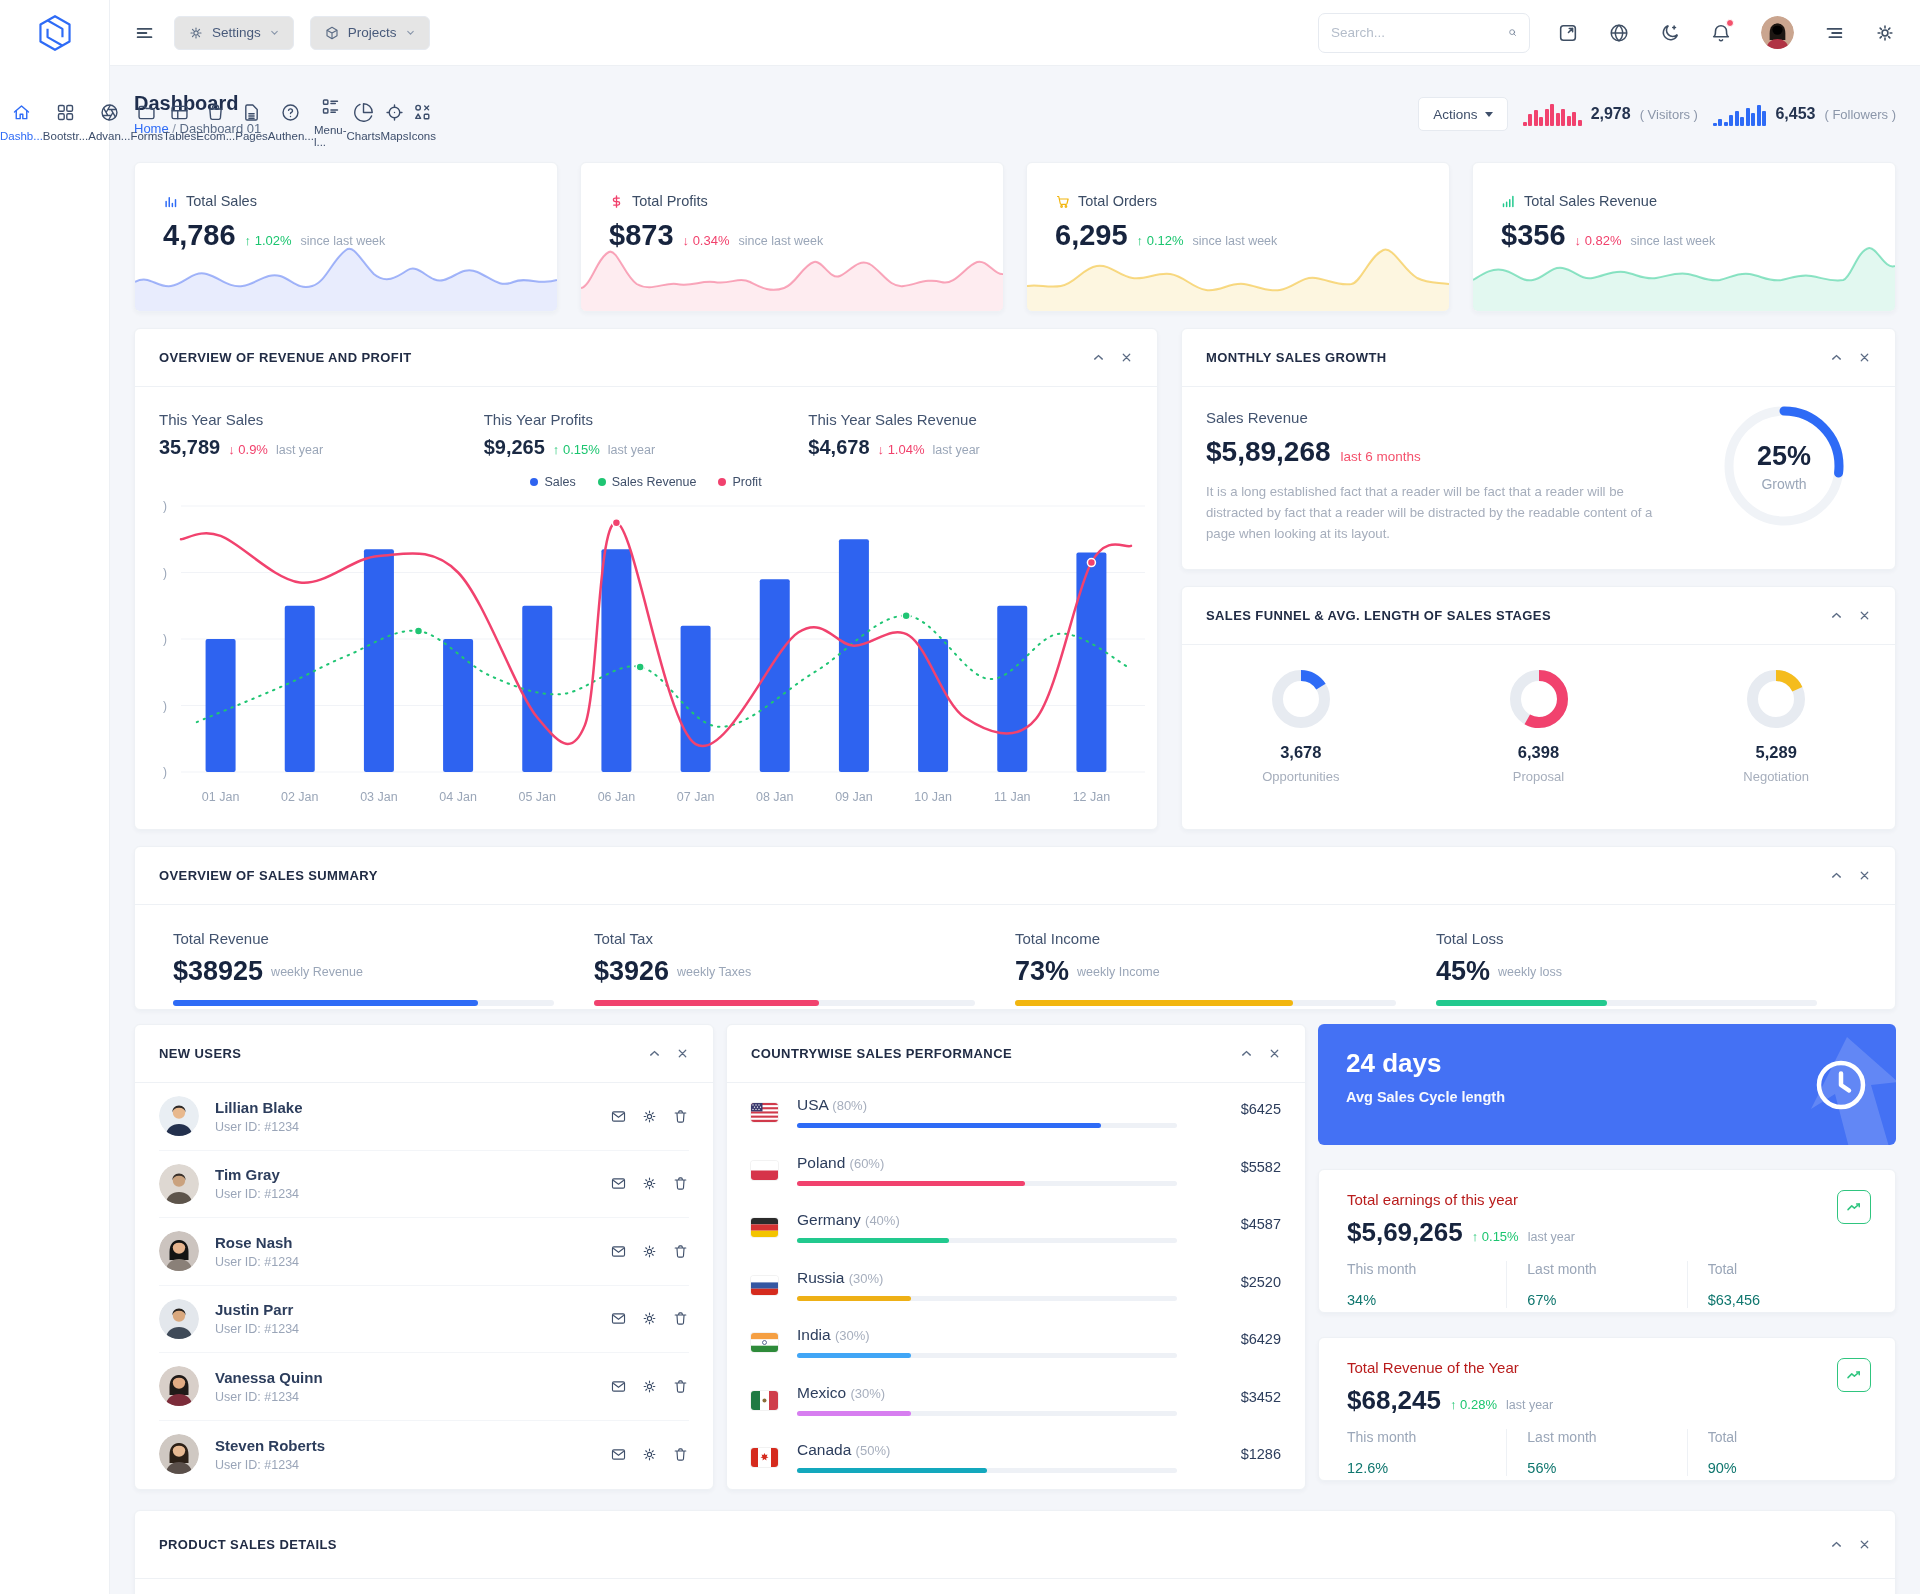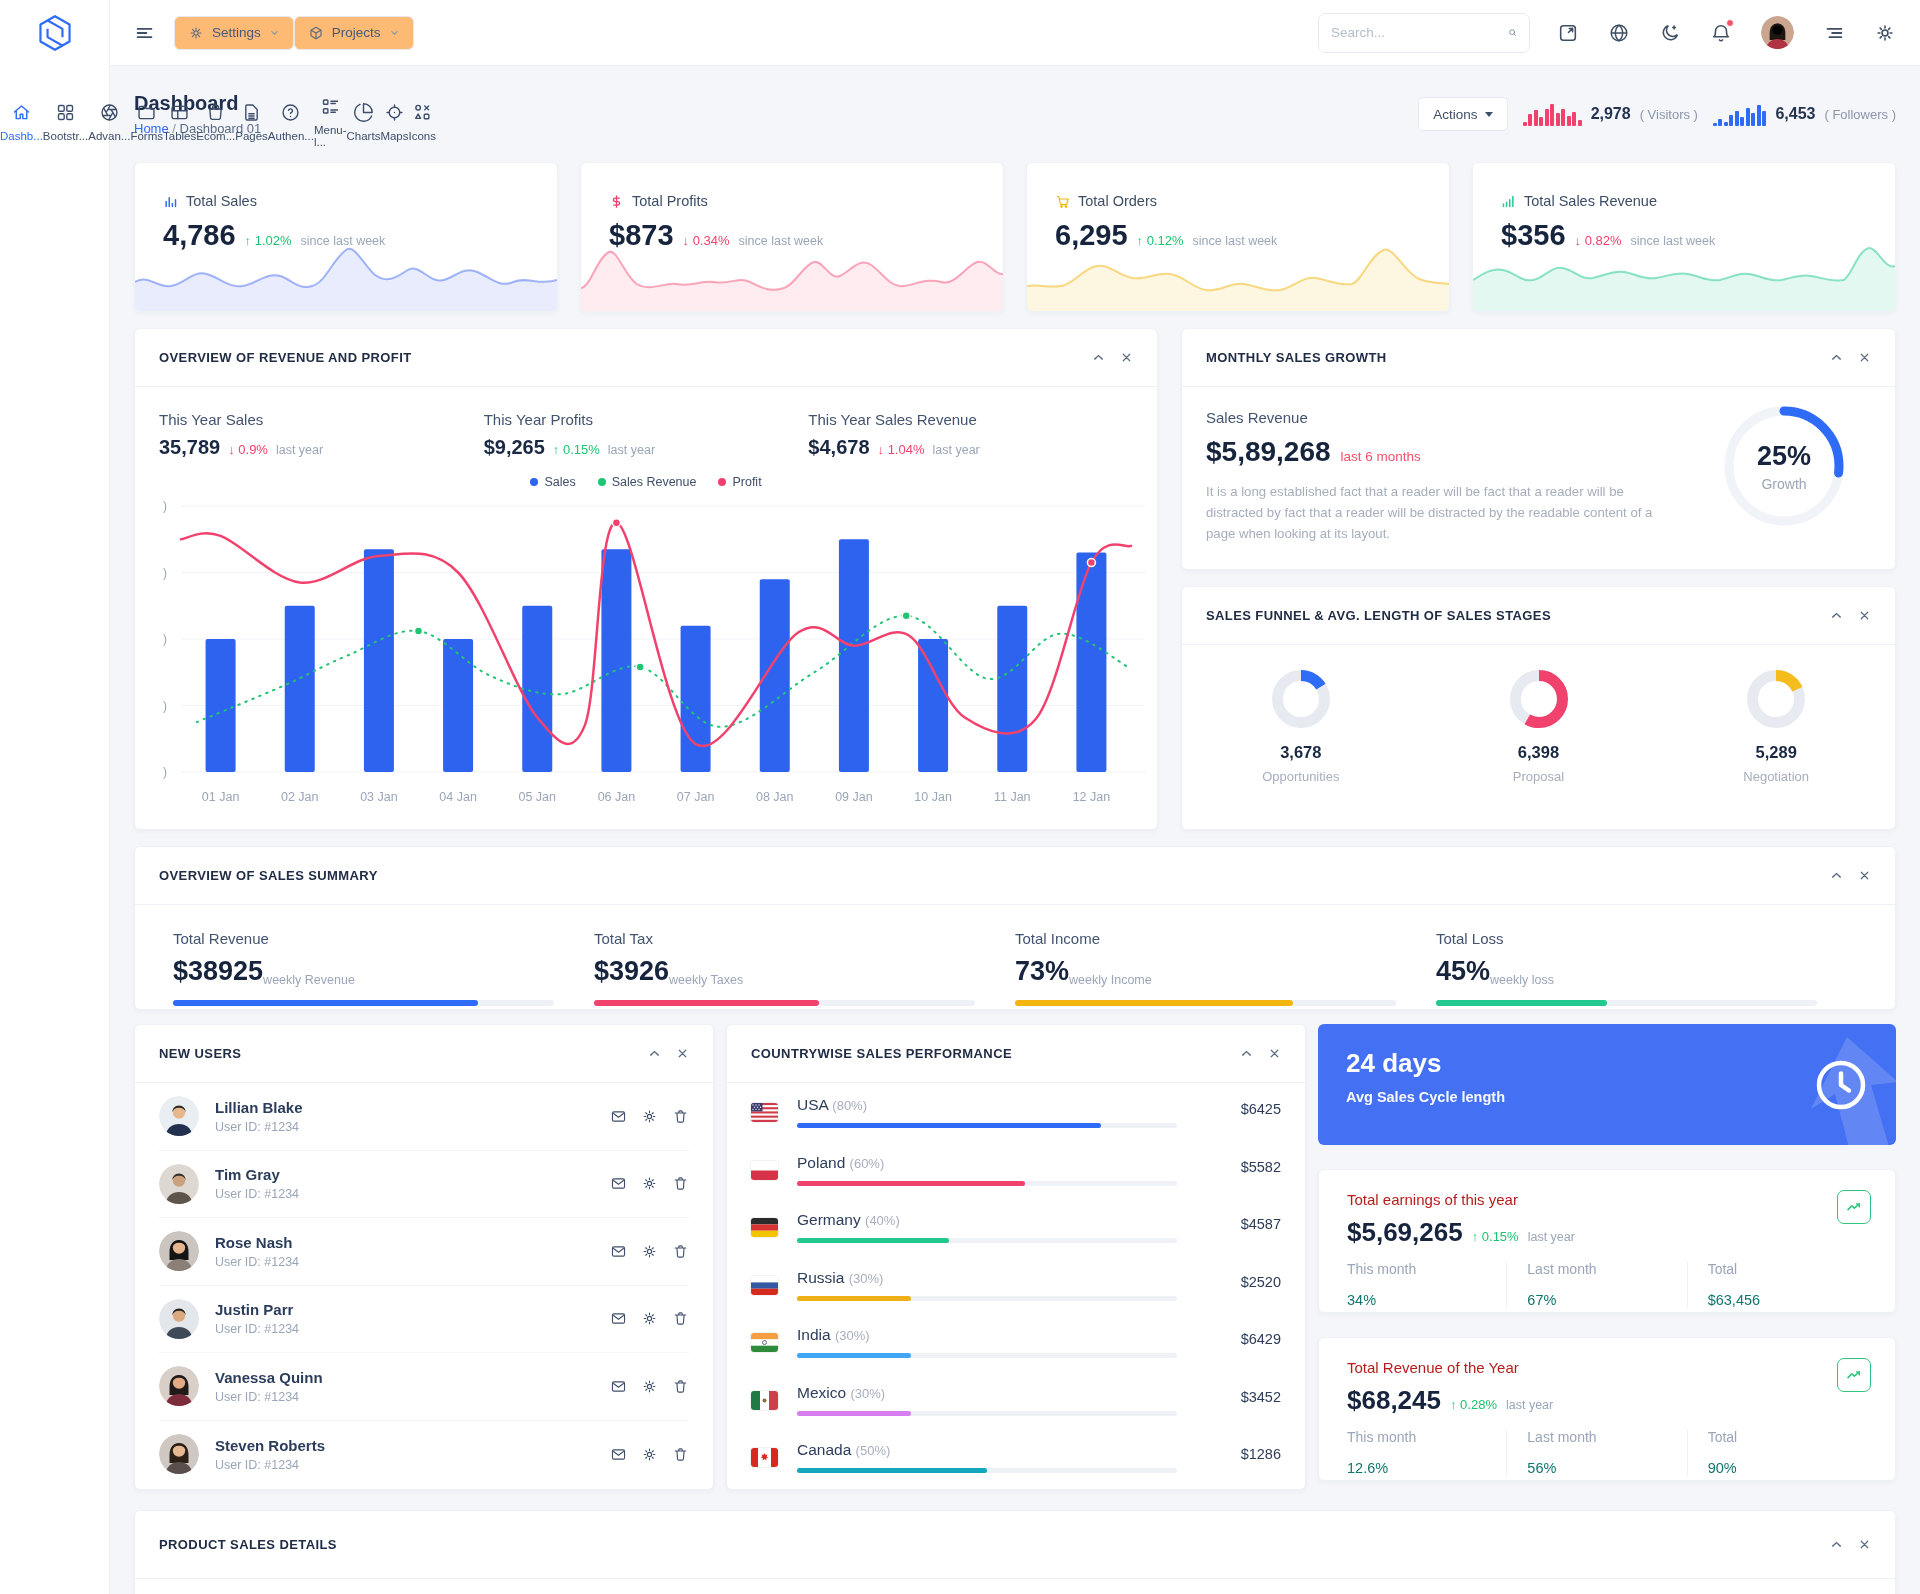--- a/index.html
+++ b/index.html
@@ -8,21 +8,21 @@
 svg{display:block}
 .sidebar{position:fixed;left:0;top:0;bottom:0;width:110px;background:#fff;border-right:1px solid #edf0f4;z-index:5}
 .logo{height:66px;display:flex;align-items:center;justify-content:center}
 .snav{display:flex;align-items:center;padding-top:30px}
 .sitem{display:flex;flex-direction:column;align-items:center;gap:7px;margin-bottom:25px;color:#3d4e6b;cursor:pointer}
 .sitem svg{width:21px;height:21px}
 .sitem span{font-size:11.5px}
 .sitem.active{color:#2e6bf6}
 .topbar{position:fixed;left:110px;right:0;top:0;height:66px;background:#fff;border-bottom:1px solid #edf0f4;display:flex;align-items:center;padding:0 24px;z-index:4}
 .hamb{width:22px;height:22px;color:#3f4f63;margin-right:18px;cursor:pointer}
-.tbtn{display:flex;align-items:center;gap:8px;height:34px;padding:0 13px;border:1px solid #e6eaf0;border-radius:6px;background:#fdba74;font-size:13.5px;color:#47597a;cursor:pointer}
+.tbtn{display:flex;align-items:center;gap:8px;height:34px;padding:0 13px;border:1px solid #e6eaf0;border-radius:6px;background:#e5e5e5;font-size:13.5px;color:#47597a;margin-right:16px;cursor:pointer}
 .tbtn svg{width:16px;height:16px;color:#5a6b84}
 .tbtn .chev{width:11px;height:11px;color:#8a97ab}
 .search{margin-left:auto;width:212px;height:40px;border:1px solid #e6eaf0;border-radius:7px;display:flex;align-items:center;padding:0 12px;background:#fff}
 .search input{border:0;outline:0;flex:1;font-size:13.5px;color:#6b7a93;background:transparent;font-family:inherit}
 .search input::placeholder{color:#b4bdca}
 .search svg{width:17px;height:17px;color:#5a6b84}
 .ticons{display:flex;align-items:center;gap:29px;margin-left:27px}
 .ticon{width:22px;height:22px;color:#3e4e63;position:relative;cursor:pointer}
 .ticon svg{width:22px;height:22px}
 .bdot{position:absolute;right:-2px;top:-3px;width:8px;height:8px;border-radius:50%;background:#f4516c;border:1.5px solid #fff}
@@ -74,21 +74,21 @@
 .gdesc{width:470px;font-size:13.2px;color:#a6aebc;line-height:1.6;margin-top:13px}
 .gdonut{position:absolute;right:46px;top:14px;width:130px;height:130px}
 .frow{display:flex;padding-top:25px}
 .fitem{flex:1;display:flex;flex-direction:column;align-items:center}
 .fval{font-size:16.5px;font-weight:700;color:#1a2943;margin-top:15px}
 .flab{font-size:13px;color:#a6aebc;margin-top:7px}
 .summary{height:164px;margin-bottom:14px}
 .sumrow{display:flex;padding:25px 38px 0}
 .sumitem{flex:1;padding-right:40px}
 .sum-label{font-size:15px;color:#42536f;margin-bottom:9px}
-.sum-vrow{display:flex;align-items:flex-end;}
+.sum-vrow{display:flex;align-items:center;gap:8px}
 .sum-val{font-size:27px;font-weight:700;color:#17243e}
 .sum-note{font-size:12.5px;color:#9aa6b8}
 .track{height:6px;background:#eef1f6;border-radius:3px;margin-top:13px}
 .fill{height:100%;border-radius:3px}
 .row4{display:flex;gap:12px;height:466px;margin-bottom:20px}
 .users,.countries{flex:1}
 .stack{flex:1;display:flex;flex-direction:column}
 .ulist{padding:0 24px}
 .urow{display:flex;align-items:center;height:67.5px;border-bottom:1px solid #f3f5f8}
 .urow:last-child{border-bottom:0}

